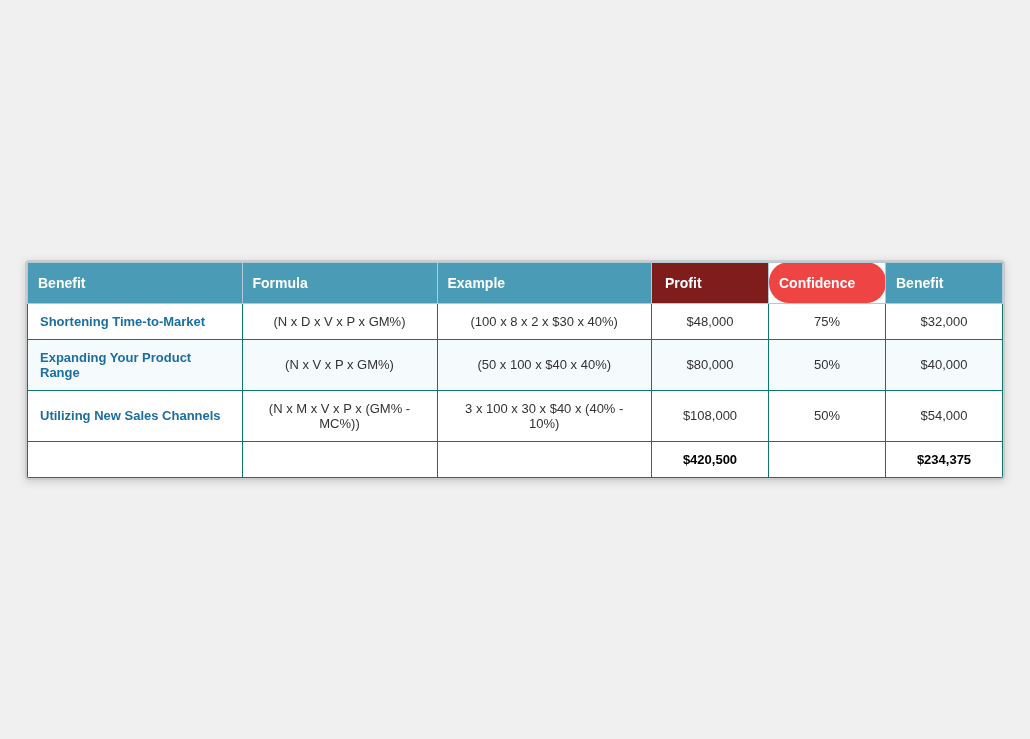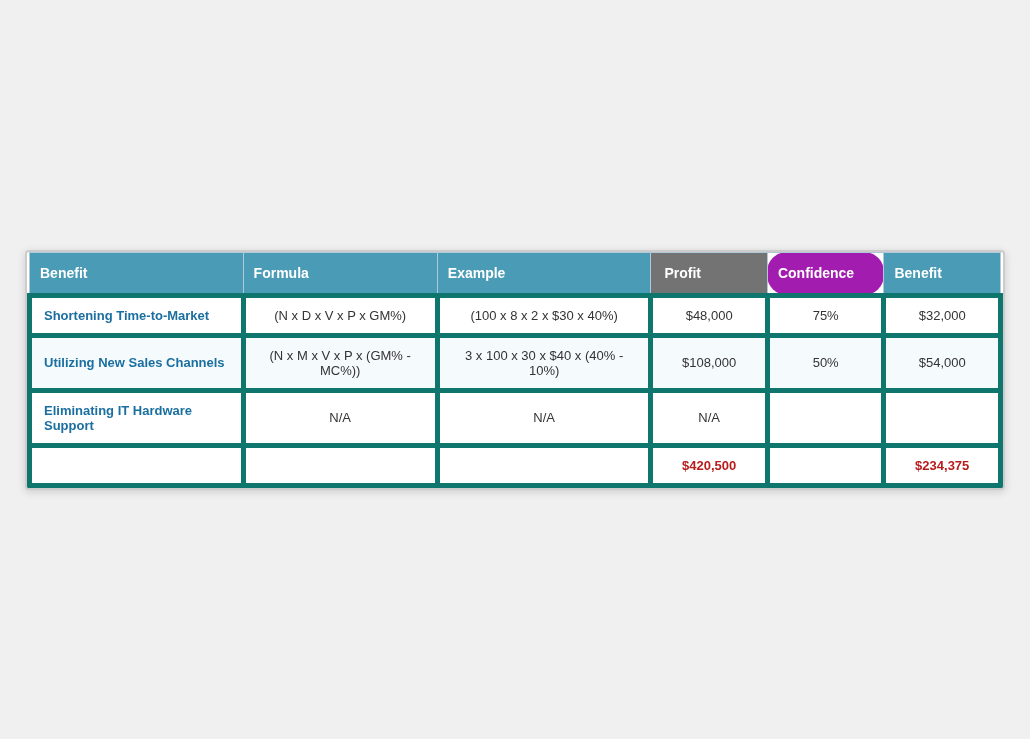--- a/index.html
+++ b/index.html
@@ -49,40 +49,40 @@
       background-color: #4a9bb5;
       width: 20%;
     }
 
     th.col-example-header {
       background-color: #4a9bb5;
       width: 22%;
     }
 
     th.col-profit-header {
-      background-color: #737373;
+      background-color: #7f1d1d;
       width: 12%;
       padding-left: 13px;
     }
 
     th.col-confidence-header {
-      background-color: #a21caf;
+      background-color: #ef4444;
       width: 12%;
       border-radius: 20px;
     }
 
     th.col-benefit2-header {
       background-color: #4a9bb5;
       width: 12%;
     }
 
     tbody tr td {
       padding: 10px 12px;
       font-size: 13px;
-      border: 5px solid #0f766e;
+      border: 1px solid #0f766e;
       vertical-align: middle;
       text-align: center;
       color: #333333;
     }
 
     tbody tr td:first-child {
       text-align: left;
       font-weight: bold;
       color: #1a6fa0;
     }
@@ -91,21 +91,21 @@
       background-color: #ffffff;
     }
 
     tbody tr:nth-child(even) {
       background-color: #f5fafd;
     }
 
     tbody tr.total-row td {
       font-weight: bold;
       background-color: #ffffff;
-      color: #b91c1c;
+      color: #000000;
       font-size: 13px;
     }
 
     tbody tr.total-row td:first-child {
       color: #333;
     }
   </style>
 </head>
 <body>
 
@@ -124,34 +124,34 @@
     <tbody id="table-body">
     <tr>
           <td>Shortening Time-to-Market</td>
           <td>(N x D x V x P x GM%)</td>
           <td>(100 x 8 x 2 x $30 x 40%)</td>
           <td>$48,000</td>
           <td>75%</td>
           <td>$32,000</td>
         </tr>
         <tr>
+          <td>Expanding Your Product Range</td>
+          <td>(N x V x P x GM%)</td>
+          <td>(50 x 100 x $40 x 40%)</td>
+          <td>$80,000</td>
+          <td>50%</td>
+          <td>$40,000</td>
+        </tr>
+        <tr>
           <td>Utilizing New Sales Channels</td>
           <td>(N x M x V x P x (GM% - MC%))</td>
           <td>3 x 100 x 30 x $40 x (40% - 10%)</td>
           <td>$108,000</td>
           <td>50%</td>
           <td>$54,000</td>
-        </tr>
-        <tr>
-          <td>Eliminating IT Hardware Support</td>
-          <td>N/A</td>
-          <td>N/A</td>
-          <td>N/A</td>
-          <td></td>
-          <td></td>
         </tr>
         <tr class="total-row">
           <td></td>
           <td></td>
           <td></td>
           <td>$420,500</td>
           <td></td>
           <td>$234,375</td>
         </tr>
       </tbody>

